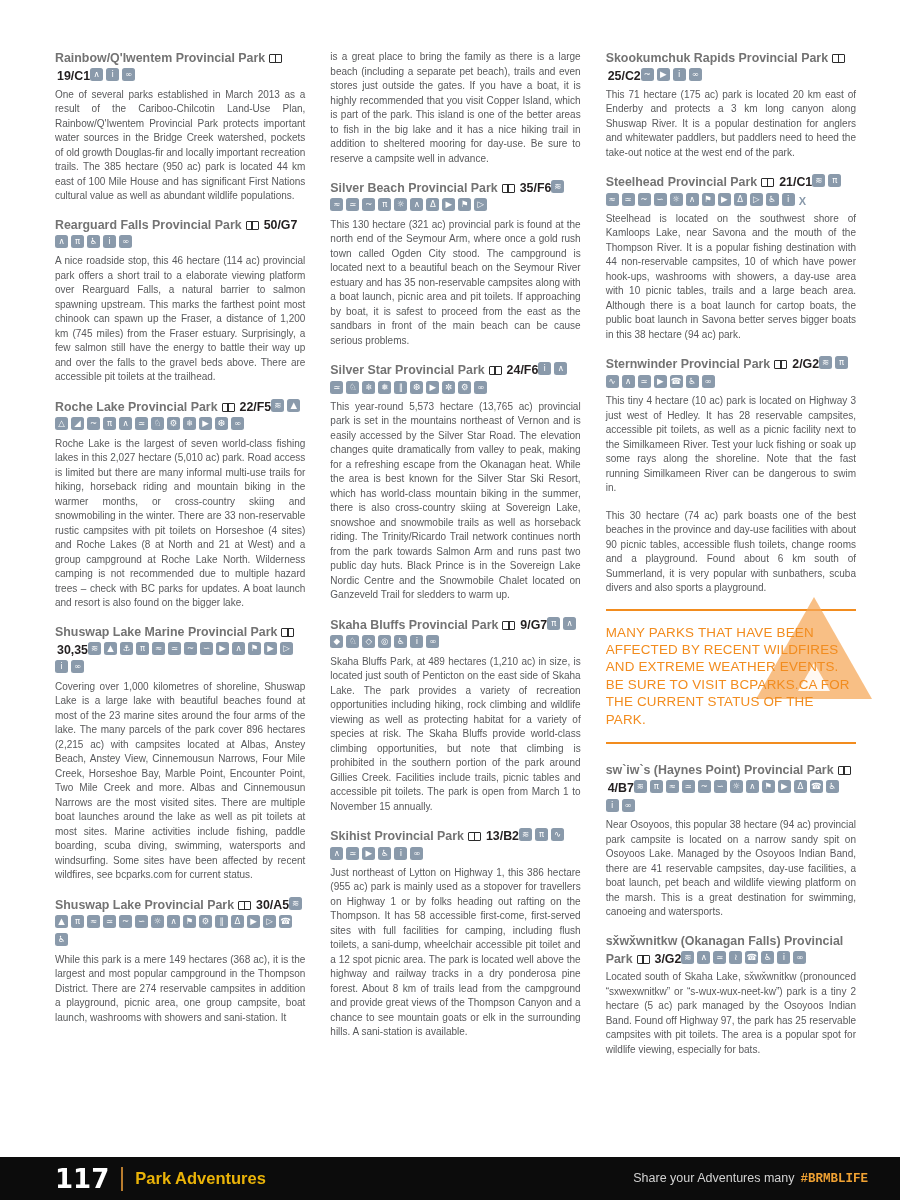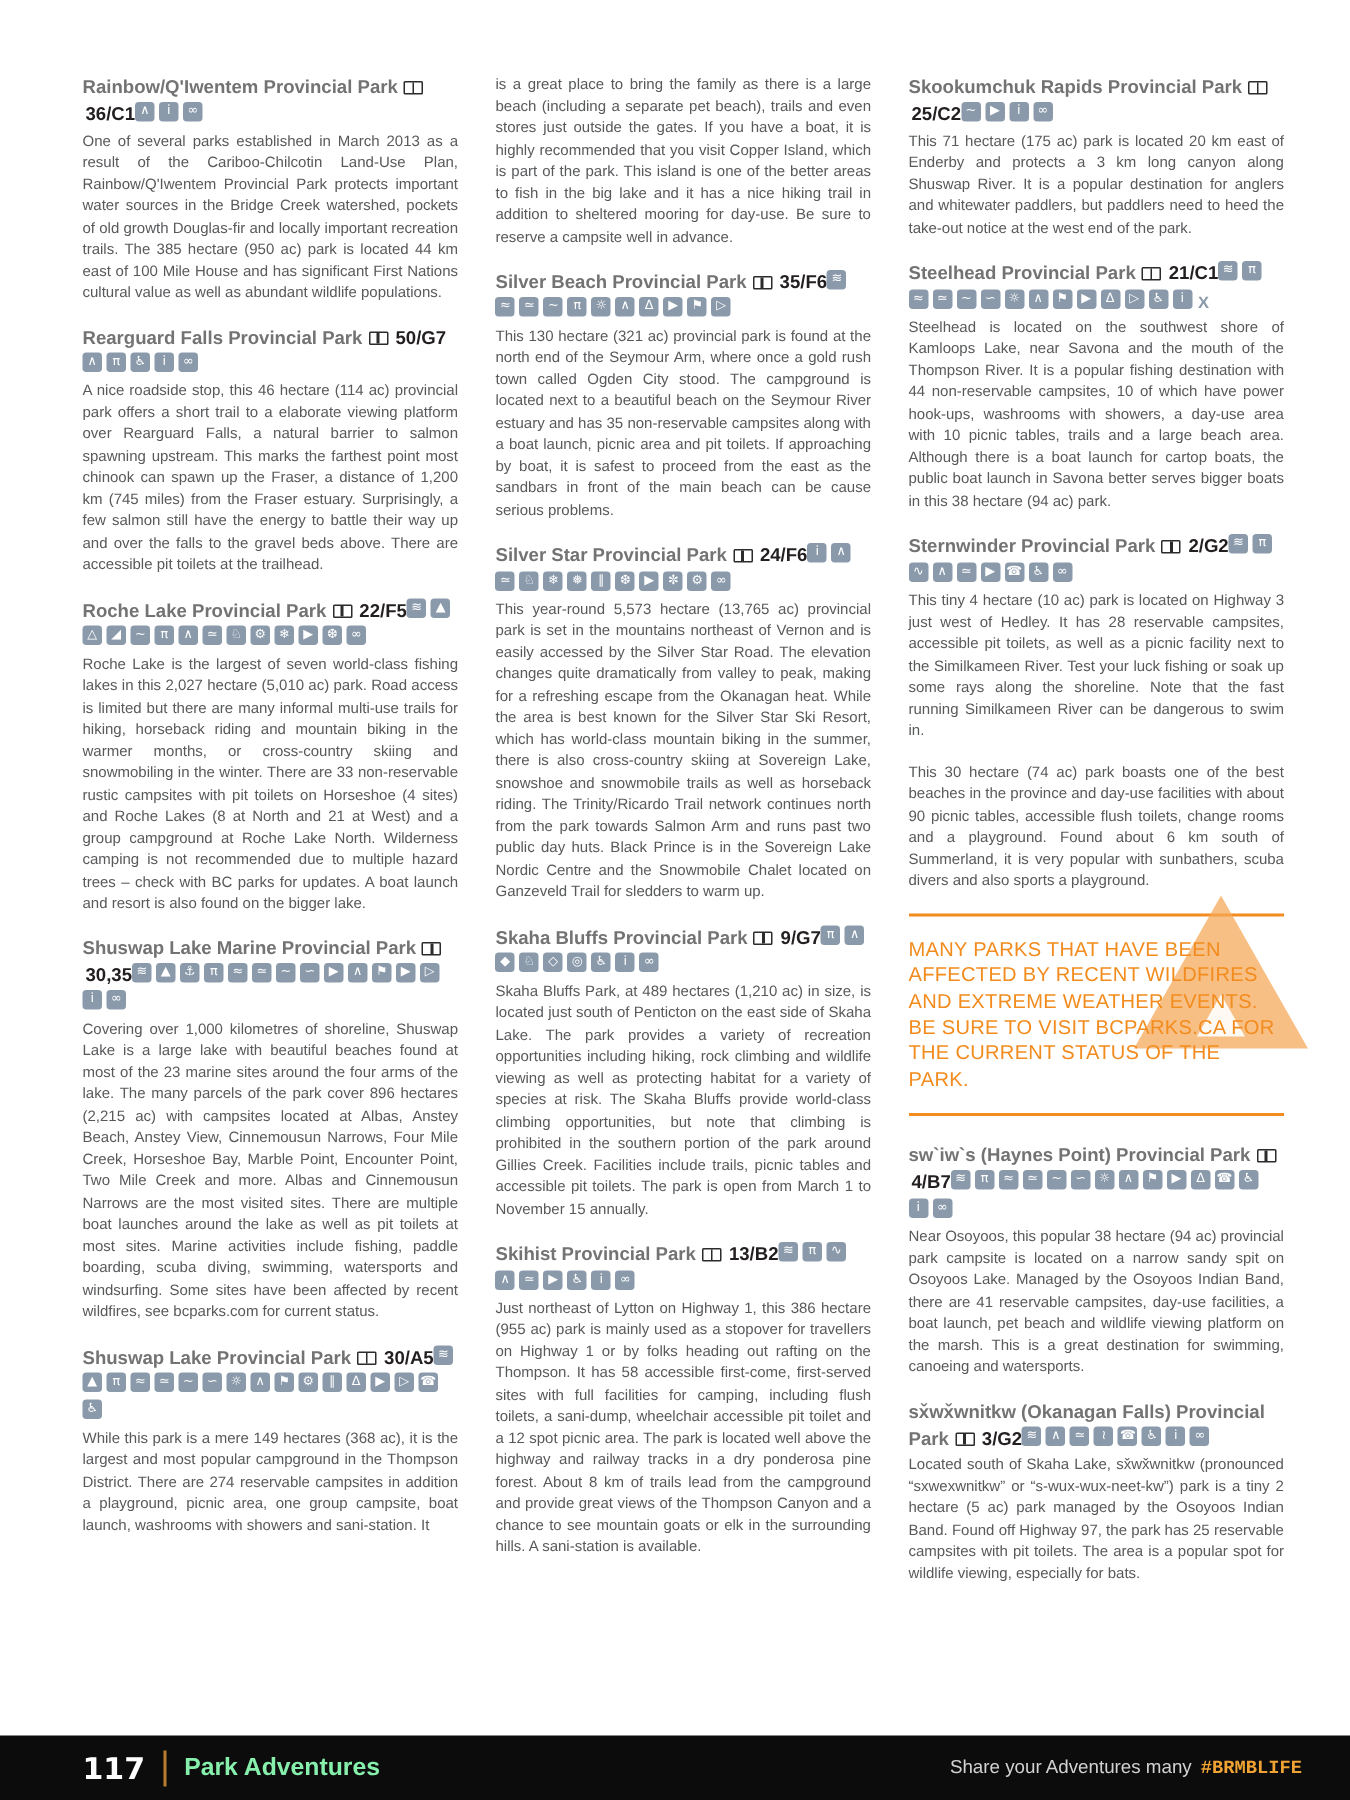--- a/index.html
+++ b/index.html
@@ -25,34 +25,34 @@
   .callout-text{position:relative;z-index:1;color:#f28c1e;font-weight:normal;font-size:13.4px;
                 line-height:17.4px;letter-spacing:0.2px;}
   .callout-triangle{position:absolute;z-index:0;right:-16px;top:-14px;width:0;height:0;
                     border-left:58px solid transparent;border-right:58px solid transparent;
                     border-bottom:102px solid rgba(245,166,86,0.72);}
   .callout-triangle-inner{position:absolute;right:26px;top:52px;width:0;height:0;z-index:0;
                     border-left:16px solid transparent;border-right:16px solid transparent;
                     border-bottom:28px solid rgba(255,255,255,0.9);}
   .footer{position:absolute;left:0;right:0;bottom:0;height:43px;background:#0c0c0c;
           display:flex;align-items:center;padding:0 32px 0 55px;box-sizing:border-box;}
-  .pagenum{color:#ffffff;font-size:20px;font-weight:bold;font-family:"DejaVu Sans",sans-serif;}
+  .pagenum{color:#ffffff;font-size:26px;font-weight:bold;font-family:"DejaVu Sans",sans-serif;}
   .footer-divider{width:2px;height:24px;background:#b97c2e;margin:0 12px;}
-  .footer-section{color:#86efac;font-size:16.5px;font-weight:bold;}
+  .footer-section{color:#eab308;font-size:16.5px;font-weight:bold;}
   .footer-right{margin-left:auto;font-size:12.5px;color:#d2d2d2;}
   .hashtag{color:#f0a233;font-weight:bold;margin-left:6px;font-family:Liberation Mono, monospace;}
 </style>
 </head>
 <body>
 
 <div class="page">
   <div class="columns" id="columns">
       <div class="column">
         <section class="park">
-          <div class="heading"><span class="title">Rainbow/Q'Iwentem Provincial Park</span><span class="book"><span></span></span><span class="mapref">36/C1</span><span class="chip">∧</span><span class="chip">i</span><span class="chip">∞</span></div>
+          <div class="heading"><span class="title">Rainbow/Q'Iwentem Provincial Park</span><span class="book"><span></span></span><span class="mapref">19/C1</span><span class="chip">∧</span><span class="chip">i</span><span class="chip">∞</span></div>
           <p class="body">One of several parks established in March 2013 as a result of the Cariboo-Chilcotin Land-Use Plan, Rainbow/Q'Iwentem Provincial Park protects important water sources in the Bridge Creek watershed, pockets of old growth Douglas-fir and locally important recreation trails. The 385 hectare (950 ac) park is located 44 km east of 100 Mile House and has significant First Nations cultural value as well as abundant wildlife populations.</p>
         </section>
         <section class="park">
           <div class="heading"><span class="title">Rearguard Falls Provincial Park</span><span class="book"><span></span></span><span class="mapref">50/G7</span><span class="chip">∧</span><span class="chip">π</span><span class="chip">♿</span><span class="chip">i</span><span class="chip">∞</span></div>
           <p class="body">A nice roadside stop, this 46 hectare (114 ac) provincial park offers a short trail to a elaborate viewing platform over Rearguard Falls, a natural barrier to salmon spawning upstream. This marks the farthest point most chinook can spawn up the Fraser, a distance of 1,200 km (745 miles) from the Fraser estuary. Surprisingly, a few salmon still have the energy to battle their way up and over the falls to the gravel beds above. There are accessible pit toilets at the trailhead.</p>
         </section>
         <section class="park">
           <div class="heading"><span class="title">Roche Lake Provincial Park</span><span class="book"><span></span></span><span class="mapref">22/F5</span><span class="chip">≋</span><span class="chip">▲</span><span class="chip">△</span><span class="chip">◢</span><span class="chip">~</span><span class="chip">π</span><span class="chip">∧</span><span class="chip">≃</span><span class="chip">♘</span><span class="chip">⚙</span><span class="chip">❄</span><span class="chip">▶</span><span class="chip">❆</span><span class="chip">∞</span></div>
           <p class="body">Roche Lake is the largest of seven world-class fishing lakes in this 2,027 hectare (5,010 ac) park. Road access is limited but there are many informal multi-use trails for hiking, horseback riding and mountain biking in the warmer months, or cross-country skiing and snowmobiling in the winter. There are 33 non-reservable rustic campsites with pit toilets on Horseshoe (4 sites) and Roche Lakes (8 at North and 21 at West) and a group campground at Roche Lake North. Wilderness camping is not recommended due to multiple hazard trees – check with BC parks for updates. A boat launch and resort is also found on the bigger lake.</p>
         </section>

